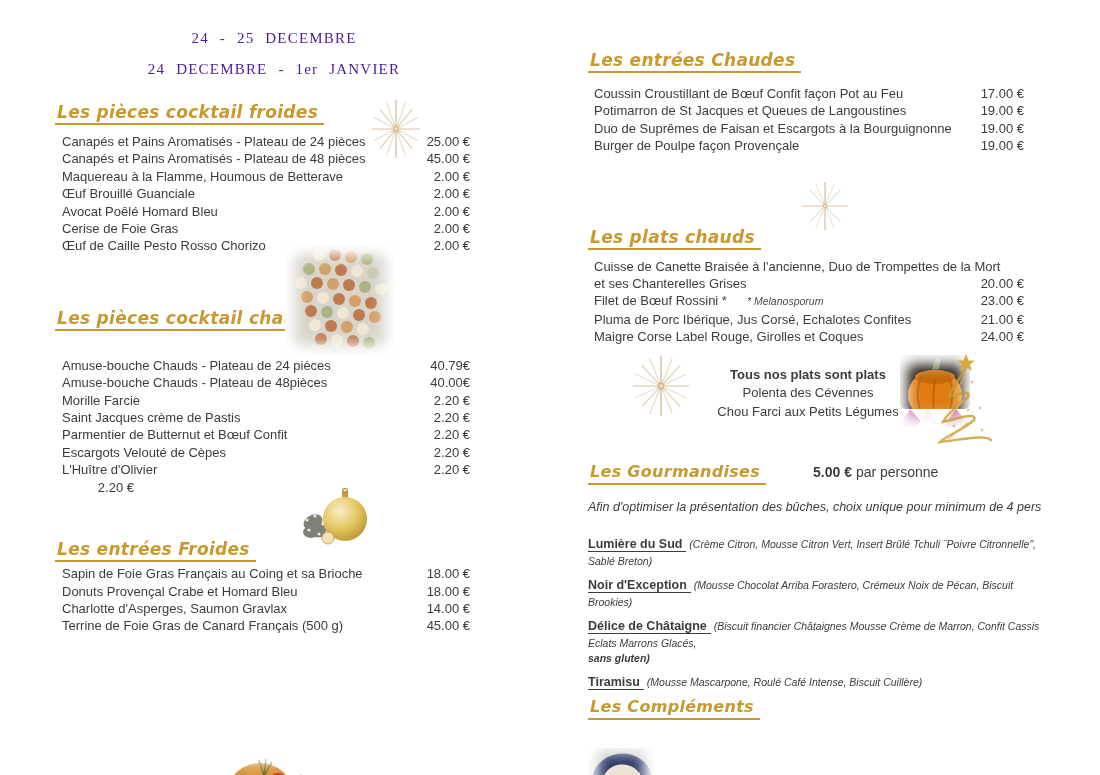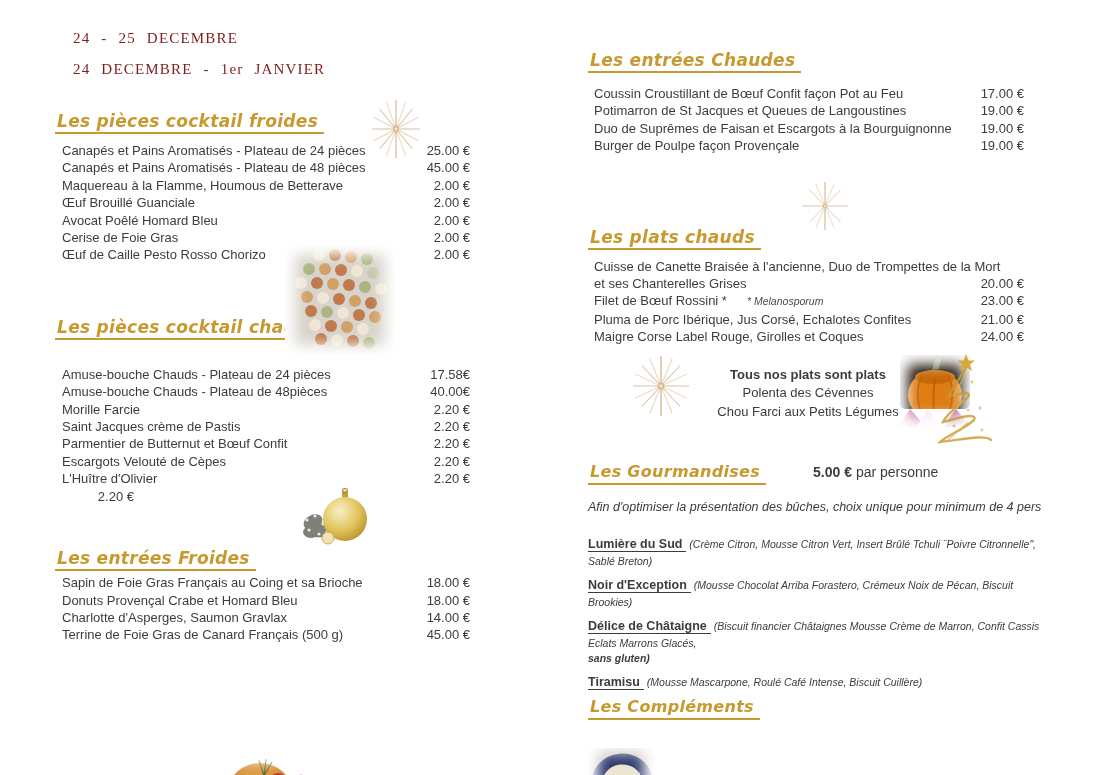--- a/index.html
+++ b/index.html
@@ -5,41 +5,41 @@
   * { margin:0; padding:0; box-sizing:border-box; }
   html,body { background:#fff; }
   .page {
     position:relative; width:1100px; height:775px; background:#ffffff;
     font-family:"Liberation Sans", sans-serif; color:#3c3c3c; overflow:hidden;
   }
   
   .left-col  { position:absolute; left:55px;  top:30px; width:420px; }
   .right-col { position:absolute; left:588px; top:42px; width:472px; }
 
-  .dates { text-align:left; font-family:"Liberation Serif", serif; color:#7f1d1d;
+  .dates { text-align:center; font-family:"Liberation Serif", serif; color:#4c1d95;
            font-size:15px; letter-spacing:1.2px; word-spacing:6px; padding-left:18px; }
   .dates .d1 { margin-bottom:14px; }
 
   .sec-title {
     display:inline-block; font-family:"DejaVu Sans", sans-serif;
     font-style:italic; font-weight:bold; font-size:17px; color:#c7992e;
     border-bottom:2px solid #c7992e; padding:0 6px 1px 2px; letter-spacing:.3px;
     line-height:20px;
   }
   .sec-title.small { font-size:16px; }
 
   .menu-list { width:415px; padding-left:7px; }
   .right-col .menu-list { width:436px; padding-left:6px; }
   .mrow { display:flex; justify-content:space-between; line-height:17.4px; font-size:13px; }
   .mname { flex:1; white-space:nowrap; }
   .mprice { width:72px; text-align:right; white-space:nowrap; }
   .mnote { font-style:italic; font-size:10.5px; margin-left:20px; color:#4a4a4a; }
 
   
-  .h-froides  { margin-top:33px; }
+  .h-froides  { margin-top:24px; }
   .list-froides { margin-top:8px; }
   .h-chaudes  { margin-top:53px; }
   .list-chaudes { margin-top:26px; }
   .h-efroides { margin-top:43px; }
   .list-efroides { margin-top:3px; }
 
   
   .h-echaudes { margin-top:8px; }
   .list-echaudes { margin-top:12px; }
   .h-plats { margin-top:72px; }
@@ -122,21 +122,21 @@
           <span class="mprice">2.00 €</span>
         </div>
       </div>
 
     <div class="h-chaudes">
       <span class="sec-title">Les pièces cocktail chaudes</span>
     </div>
     <div class="menu-list list-chaudes">
         <div class="mrow">
           <span class="mname">Amuse-bouche Chauds - Plateau de 24 pièces</span>
-          <span class="mprice">17.58€</span>
+          <span class="mprice">40.79€</span>
         </div>
         <div class="mrow">
           <span class="mname">Amuse-bouche Chauds - Plateau de 48pièces</span>
           <span class="mprice">40.00€</span>
         </div>
         <div class="mrow">
           <span class="mname">Morille Farcie</span>
           <span class="mprice">2.20 €</span>
         </div>
         <div class="mrow">

